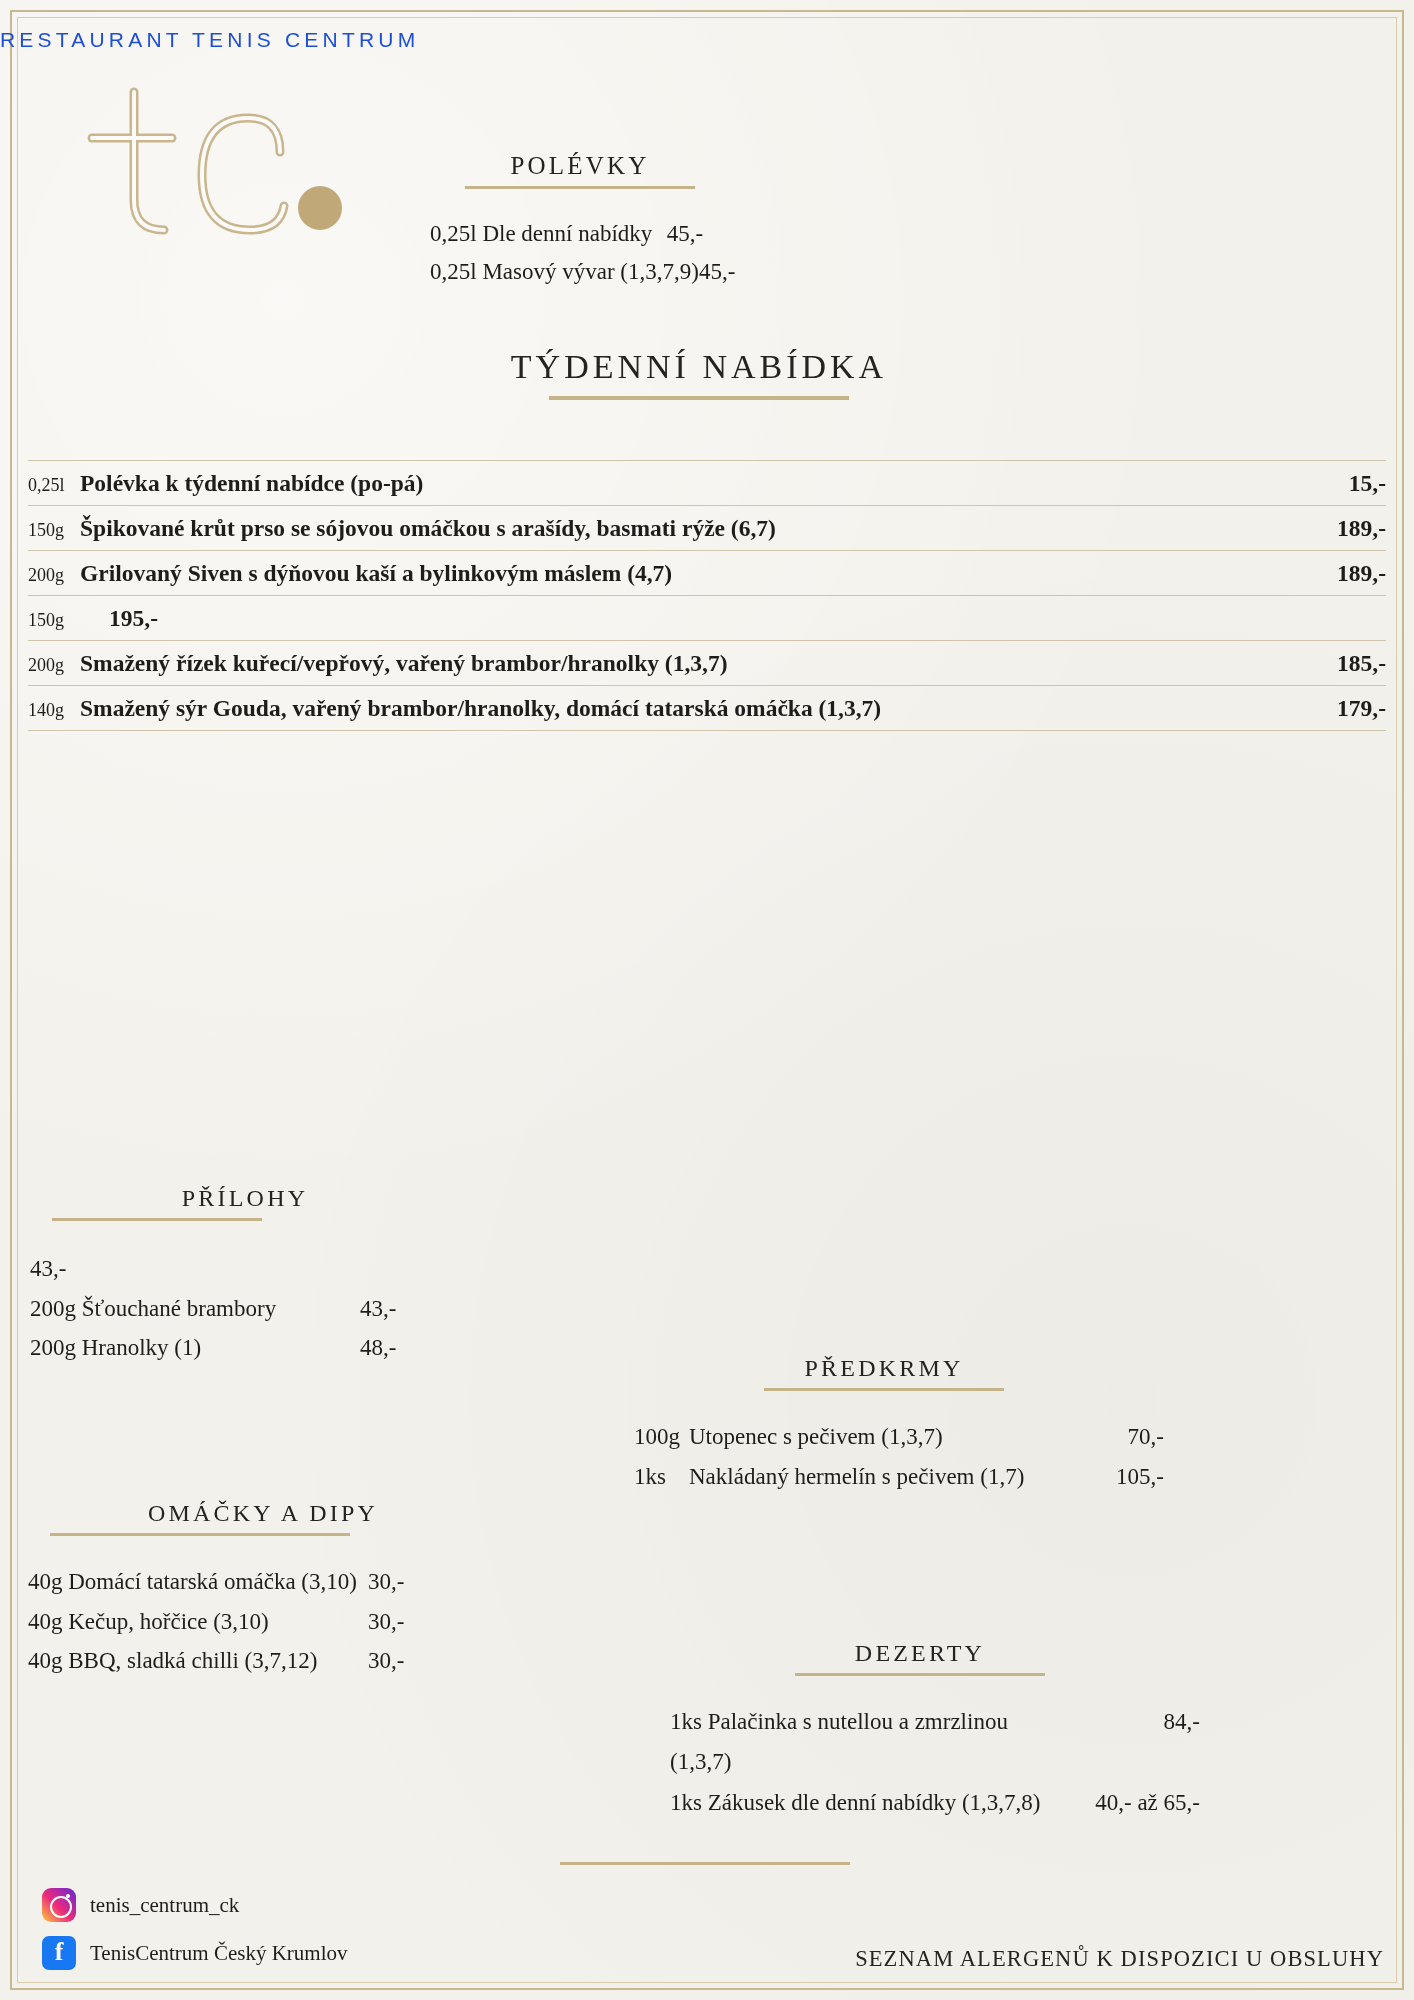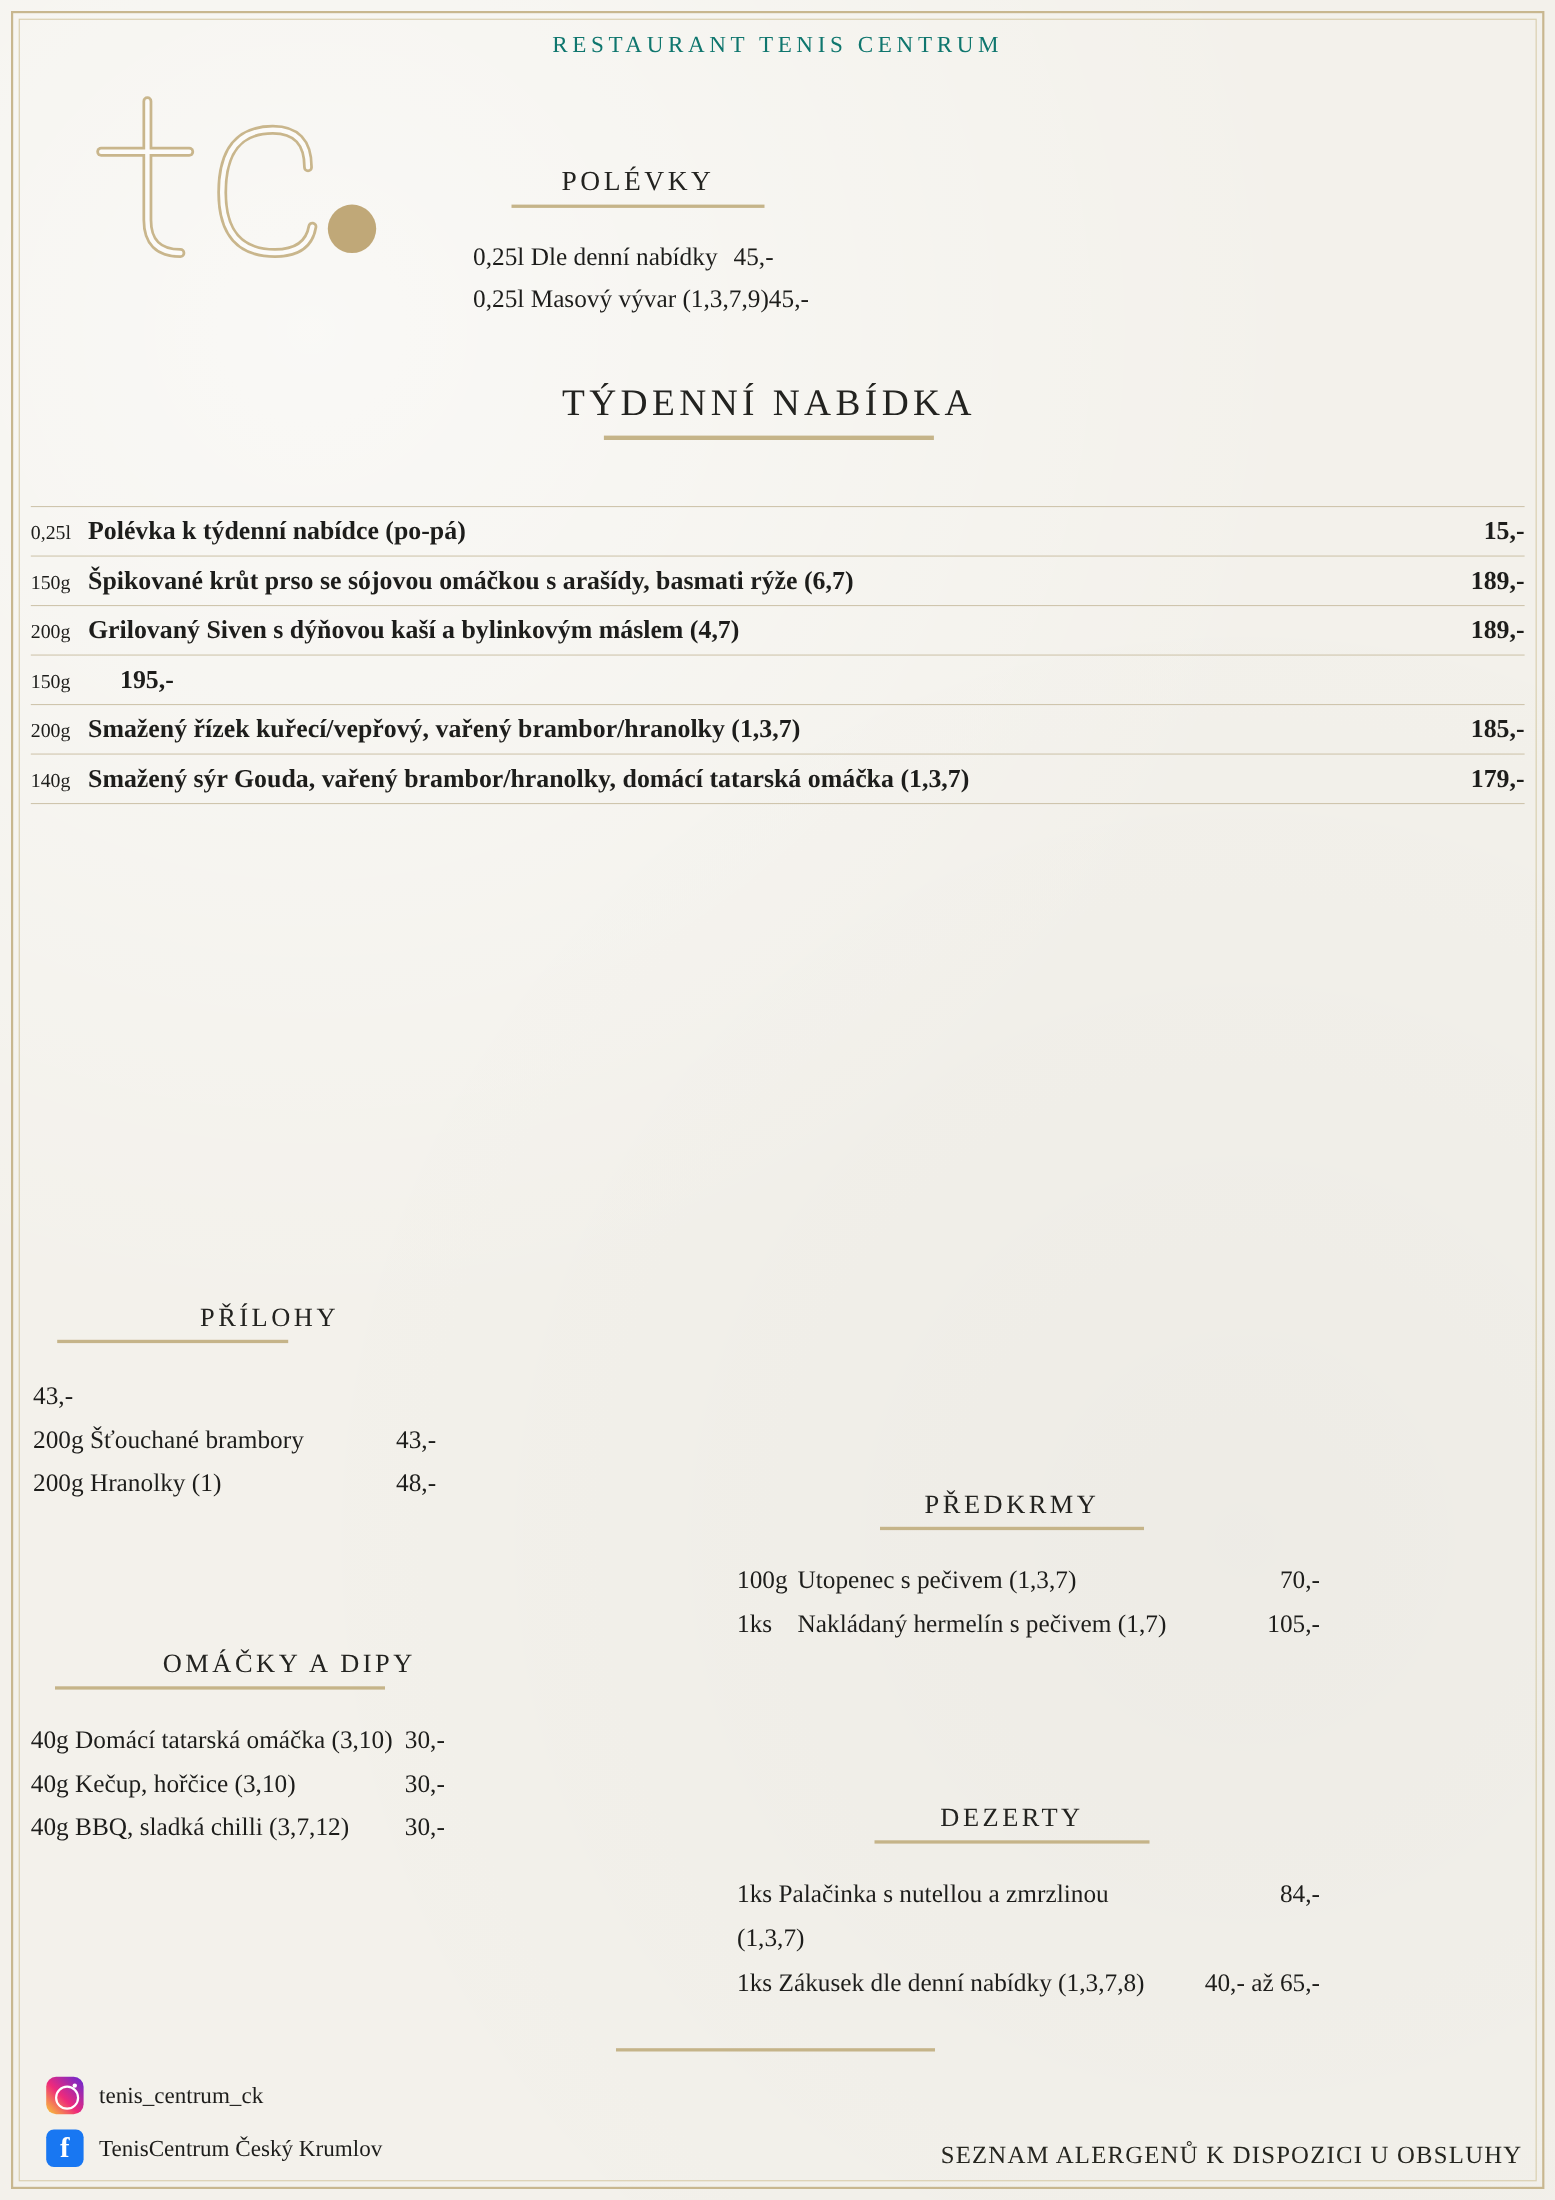--- a/index.html
+++ b/index.html
@@ -39,25 +39,24 @@
     position: absolute;
     inset: 0;
     padding: 0;
   }
 
   
   .brand-line {
     position: absolute;
     top: 28px;
     left: 0; right: 0;
-    text-align: center;
-    font-family: Liberation Serif, serif;
+    font-family: Liberation Sans, sans-serif;
     font-size: 21px;
     letter-spacing: 4.2px;
-    color: #0f766e;
+    color: #1d4ed8;
     font-weight: 400;
   }
 
   
   .logo {
     position: absolute;
     left: 52px;
     top: 80px;
     width: 300px;
     height: 175px;
@@ -157,21 +156,21 @@
     width: 470px;
   }
   .omacky .sec-title { font-size: 24px; }
   .omacky .rule { width: 300px; margin-left: 22px; }
   .omacky .side-items { margin-top: 26px; }
   .omacky .side-row .nm { width: 340px; }
 
   
   .predkrmy {
     position: absolute;
-    left: 640px;
+    left: 604px;
     top: 1355px;
     width: 560px;
   }
   .predkrmy .sec-title { font-size: 24px; }
   .predkrmy .rule { width: 240px; }
   .pk-items {
     margin-top: 26px;
     font-size: 23px;
     line-height: 1.72;
     padding-left: 30px;

